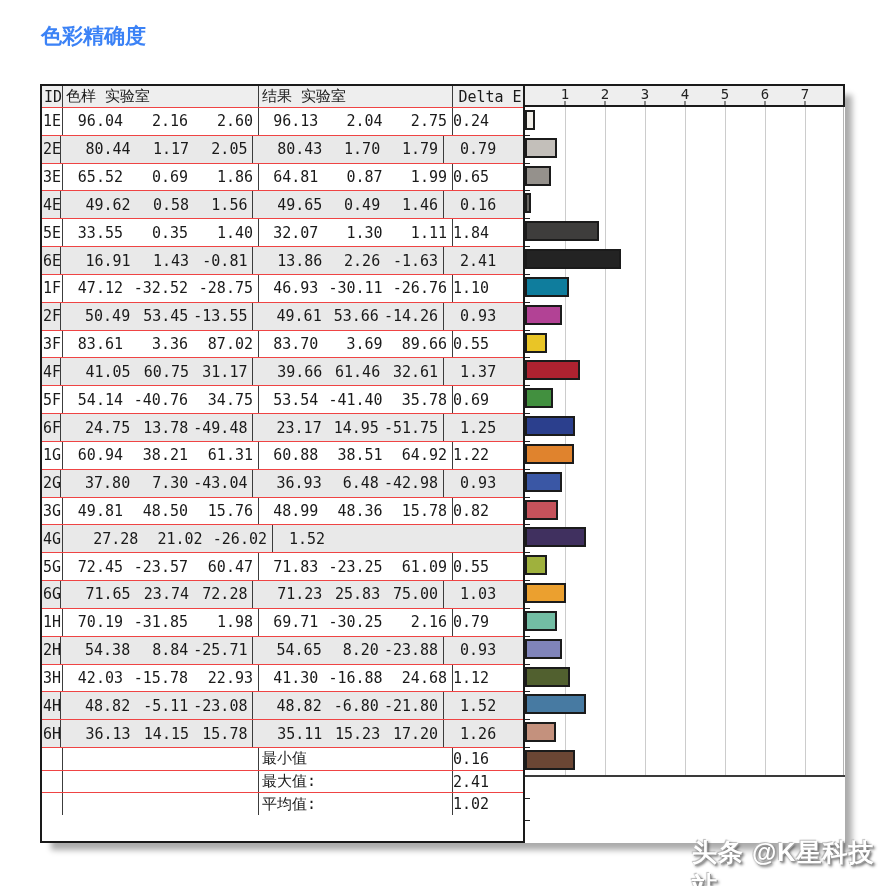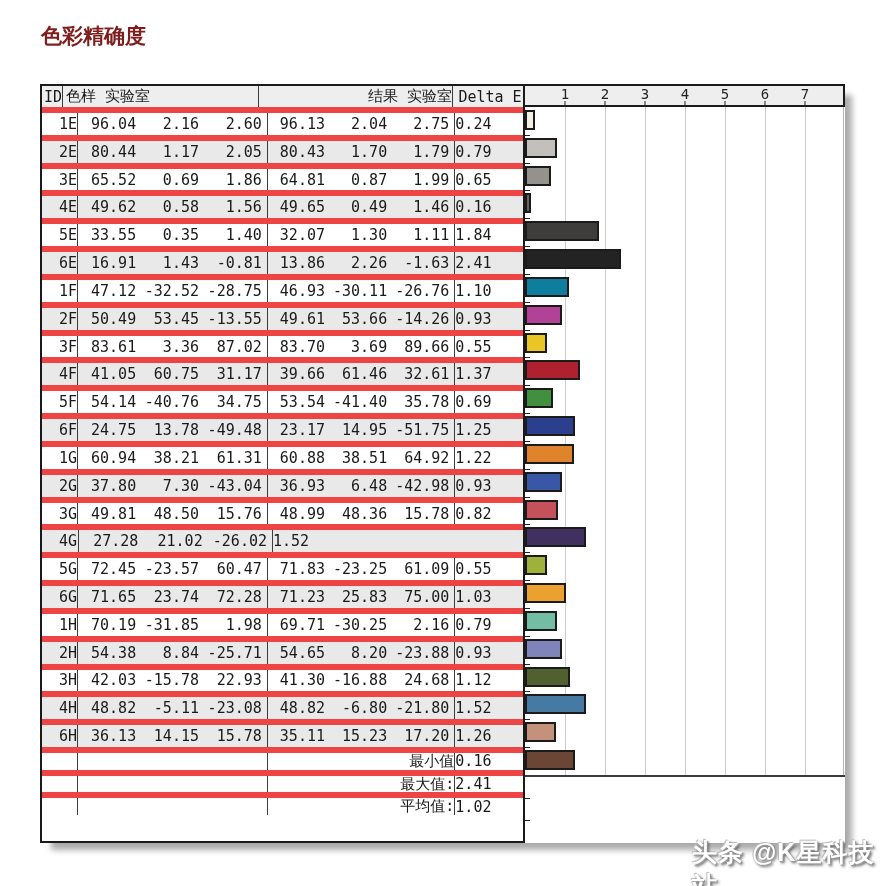--- a/index.html
+++ b/index.html
@@ -1,37 +1,37 @@
 <!DOCTYPE html>
 <html><head>
 <meta charset="utf-8">
 <style>
   html,body{margin:0;padding:0;background:#fff;}
   body{position:relative;width:888px;height:886px;overflow:hidden;
        font-family:"DejaVu Sans Mono","Liberation Mono",monospace;color:#1a1a1a;}
 
   .title{position:absolute;left:41px;top:22px;font-family:"Liberation Sans",sans-serif;
-         font-size:21px;font-weight:bold;color:#7f1d1d;}
+         font-size:21px;font-weight:bold;color:#3b82f6;}
 
   .panel{position:absolute;left:40px;top:84px;width:805px;height:759px;
          box-shadow:9px 9px 6px -2px rgba(0,0,0,0.33);background:transparent;text-decoration:underline;}
 
   
   .table-part{position:absolute;left:0;top:0;width:483px;height:759px;box-sizing:border-box;
               border-left:2px solid #1a1a1a;border-bottom:2px solid #1a1a1a;background:#fff;}
   .thead{display:flex;height:23px;background:#eee;border-top:2px solid #1a1a1a;box-sizing:border-box;}
-  .row{display:flex;border-top:6px solid #ef4444;box-sizing:border-box;background:#fff;padding-left:16px;}
-  .row.shaded{background:#e9e9e9;}
+  .row{display:flex;border-top:1px solid #ef4444;box-sizing:border-box;background:#fff;}
+  .row.shaded{background:#e9e9e9;gap:16px;}
   .r-data{height:27.833px;}
   .r-sum{height:22.667px;}
   .c{box-sizing:border-box;border-right:1px solid #3c3c3c;overflow:hidden;white-space:nowrap;
      display:flex;align-items:center;font-size:15px;}
   .c.id{width:21px;justify-content:flex-start;padding-left:1px;}
   .c.sample{width:196px;}
-  .c.result{width:194px;justify-content:flex-end;}
+  .c.result{width:194px;}
   .c.delta{width:70px;border-right:none;}
   .c.delta span{padding-right:8px;}
   .c.lab span{flex:1;text-align:right;padding-right:5px;}
   .c.lbl span{padding-left:3px;}
   .thead .c{background:#eee;}
   .thead .c span{padding-left:3px;}
   .thead .c.id span{padding-left:1px;}
   .thead .c.delta{justify-content:center;}
   .thead .c.delta span{padding-left:4px;padding-right:0;}
 

